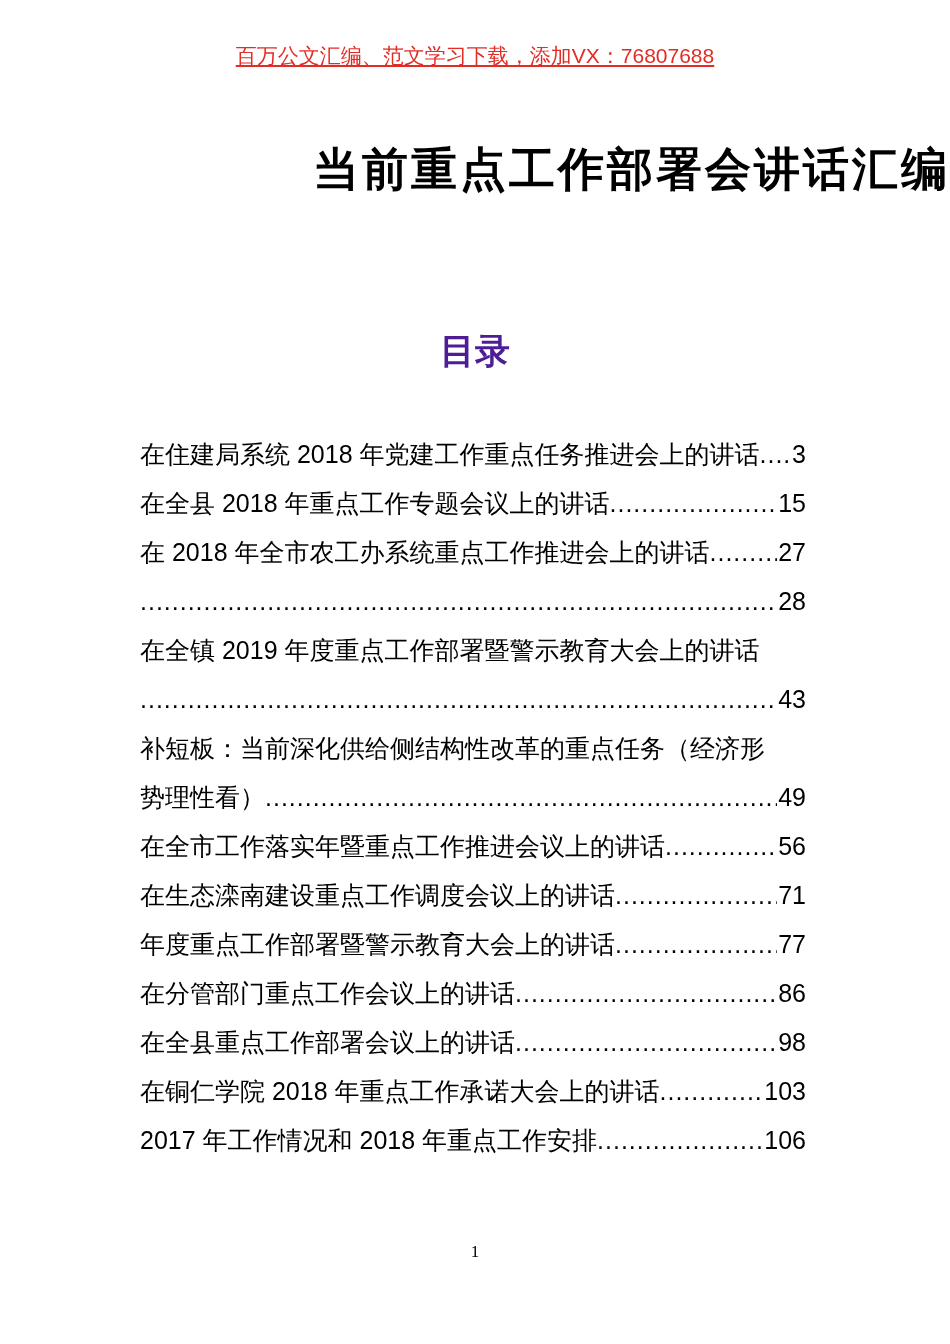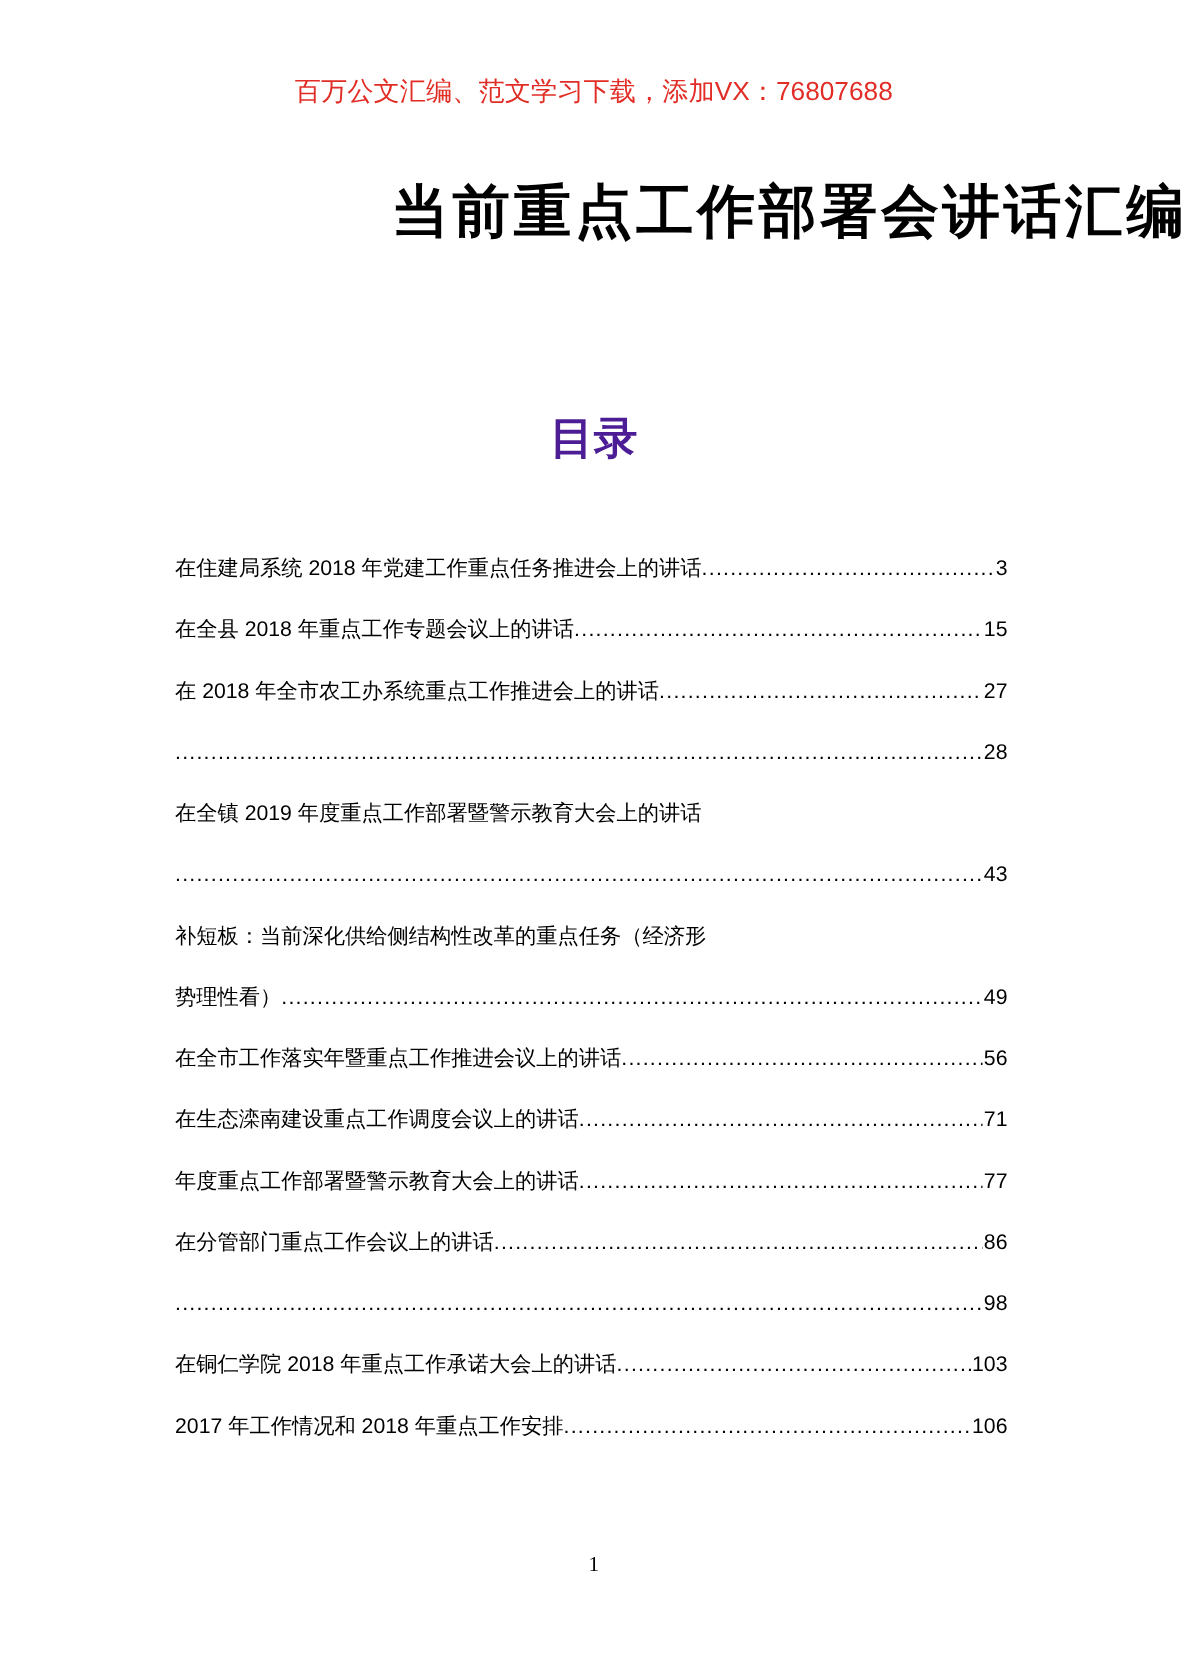--- a/index.html
+++ b/index.html
@@ -11,27 +11,28 @@
     position: relative;
     width: 950px;
     height: 1344px;
     background: #ffffff;
     overflow: hidden;
     font-family: "Liberation Sans", sans-serif;
     color: #000000;
   }
   .promo-banner {
     position: absolute;
-    top: 61px;
+    top: 43px;
     left: 0;
     width: 100%;
     text-align: center;
     font-size: 21px;
     line-height: 26px;
     font-family: "Liberation Sans", sans-serif;
+    text-decoration: underline;
     
   }
   .doc-title {
     position: absolute;
     top: 138px;
     left: 0;
     width: 100%;
     text-align: right;
     font-family: "Liberation Serif", serif;
     font-weight: bold;
@@ -56,21 +57,21 @@
     position: absolute;
     top: 430px;
     left: 140px;
     width: 666px;
   }
   .toc-row {
     display: flex;
     align-items: flex-end;
     height: 49px;
     line-height: 49px;
-    font-size: 17px;
+    font-size: 25px;
     overflow: hidden;
     white-space: nowrap;
   }
   .toc-text {
     flex: 0 0 auto;
     white-space: pre;
   }
   .leader {
     flex: 1 1 auto;
     min-width: 0;
@@ -158,20 +159,21 @@
         <span class="toc-text">年度重点工作部署暨警示教育大会上的讲话</span>
         <span class="leader"></span>
         <span class="toc-page">77</span>
       </div>
       <div class="toc-row">
         <span class="toc-text">在分管部门重点工作会议上的讲话</span>
         <span class="leader"></span>
         <span class="toc-page">86</span>
       </div>
       <div class="toc-row">
+        <span class="toc-text">在全县重点工作部署会议上的讲话</span>
         <span class="leader"></span>
         <span class="toc-page">98</span>
       </div>
       <div class="toc-row">
         <span class="toc-text">在铜仁学院 2018 年重点工作承诺大会上的讲话</span>
         <span class="leader"></span>
         <span class="toc-page">103</span>
       </div>
       <div class="toc-row">
         <span class="toc-text">2017 年工作情况和 2018 年重点工作安排</span>

